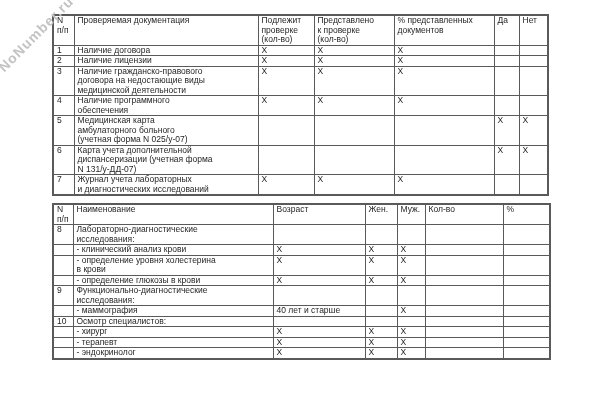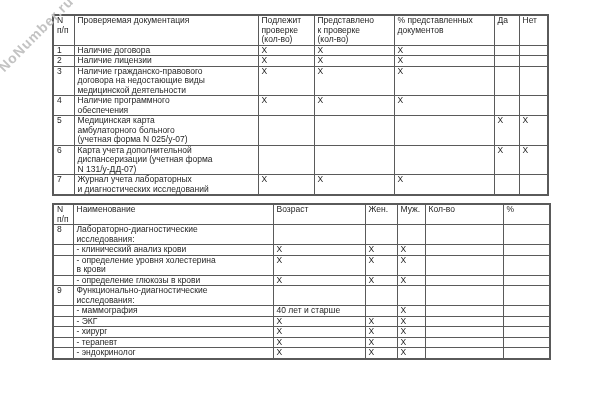--- a/index.html
+++ b/index.html
@@ -248,25 +248,25 @@
         <tr>
           <td></td>
           <td>- маммография</td>
           <td>40 лет и старше</td>
           <td></td>
           <td>X</td>
           <td></td>
           <td></td>
         </tr>
         <tr>
-          <td></td>
-          <td>- ЭКГ</td>
-          <td>X</td>
-          <td>X</td>
-          <td>X</td>
+          <td>10</td>
+          <td>Осмотр специалистов:</td>
+          <td></td>
+          <td></td>
+          <td></td>
           <td></td>
           <td></td>
         </tr>
         <tr>
           <td></td>
           <td>- хирург</td>
           <td>X</td>
           <td>X</td>
           <td>X</td>
           <td></td>

